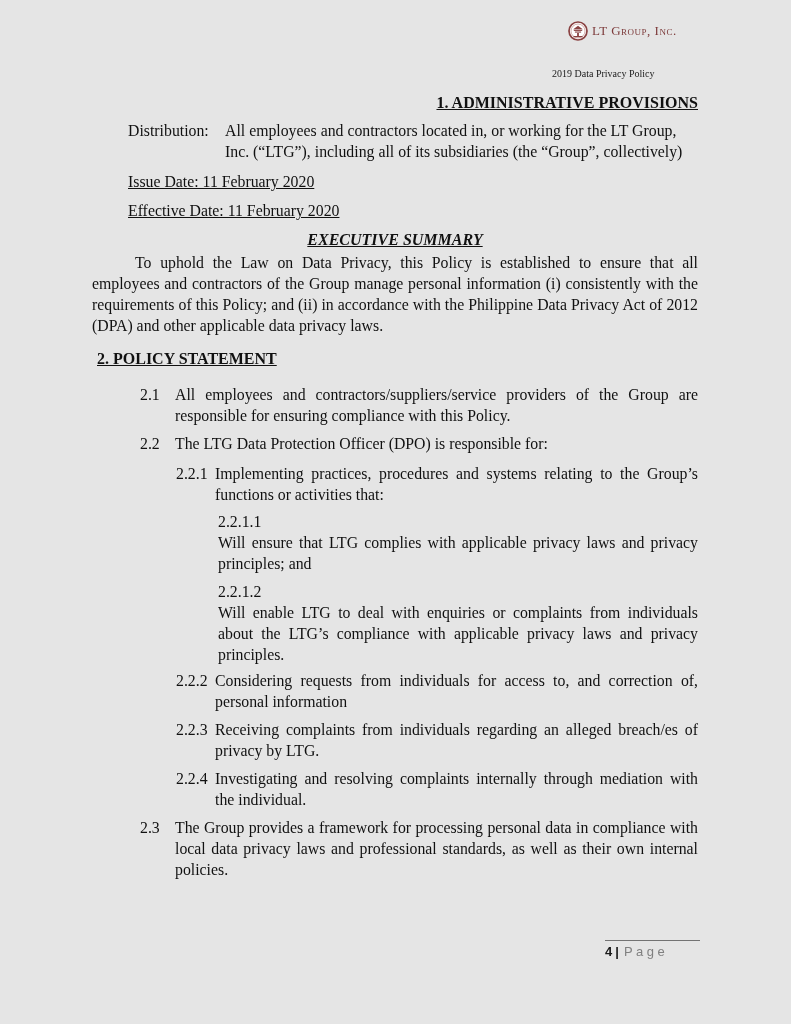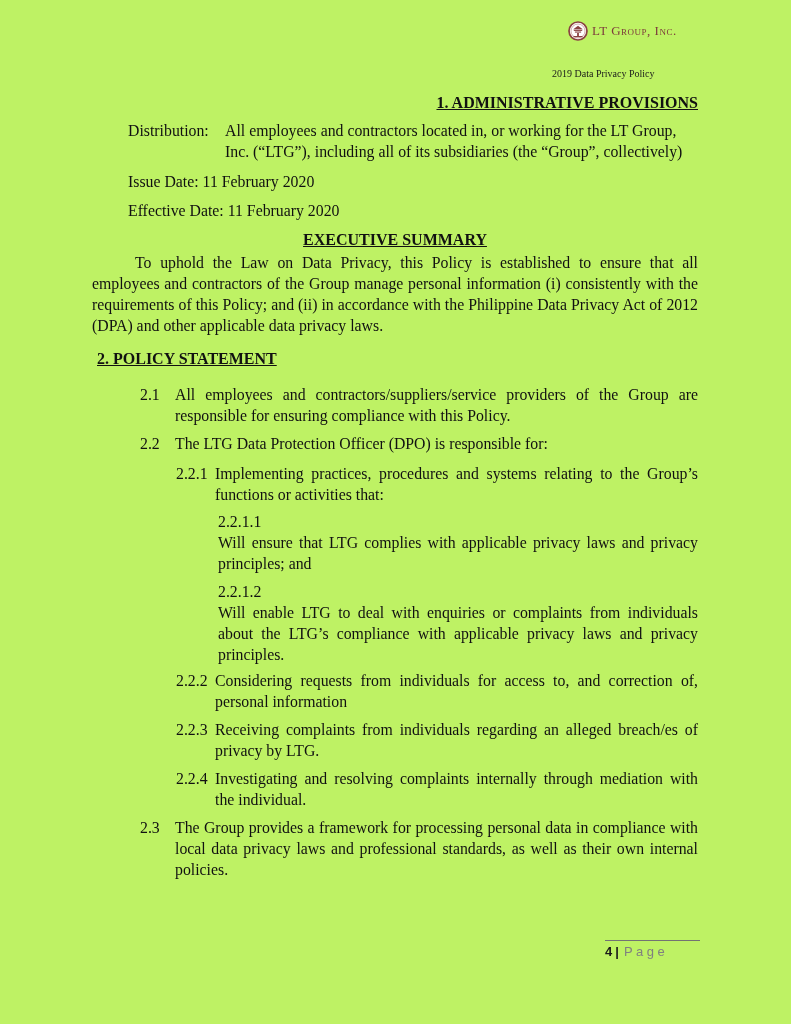--- a/index.html
+++ b/index.html
@@ -4,21 +4,21 @@
 <style>
   html, body {
     margin: 0;
     padding: 0;
     background: #ffffff;
   }
   .page {
     position: relative;
     width: 791px;
     height: 1024px;
-    background: #bef264;
+    background: #e5e5e5;
     font-family: "Liberation Serif", serif;
     font-size: 15.8px;
     line-height: 21px;
     color: #111111;
     overflow: hidden;
   }
   
   .logo-row {
     position: absolute;
     top: 20px;
@@ -60,31 +60,33 @@
   }
   .h1-admin { margin-top: 92px; margin-bottom: 7px; text-align: right; }
   .h2-policy { margin-top: 0; margin-bottom: 15px; padding-left: 5px; }
   .h-exec {
     font-size: 16px;
     font-weight: bold;
     text-decoration: underline;
     text-align: center;
     margin: 0 0 2px 0;
     line-height: 21px;
+    font-style: italic;
   }
   .dist-row {
     display: flex;
     margin-left: 36px;
     margin-bottom: 9px;
   }
   .dist-label { width: 97px; flex: none; }
   .dist-text { flex: 1; }
   .meta-line {
     margin: 0 0 8px 7px;
     margin-left: 36px;
+    text-decoration: underline;
   }
   .exec-para {
     margin: 0 0 12px 0;
     text-align: justify;
     text-indent: 43px;
   }
   
   .item {
     display: flex;
     margin-bottom: 7px;

